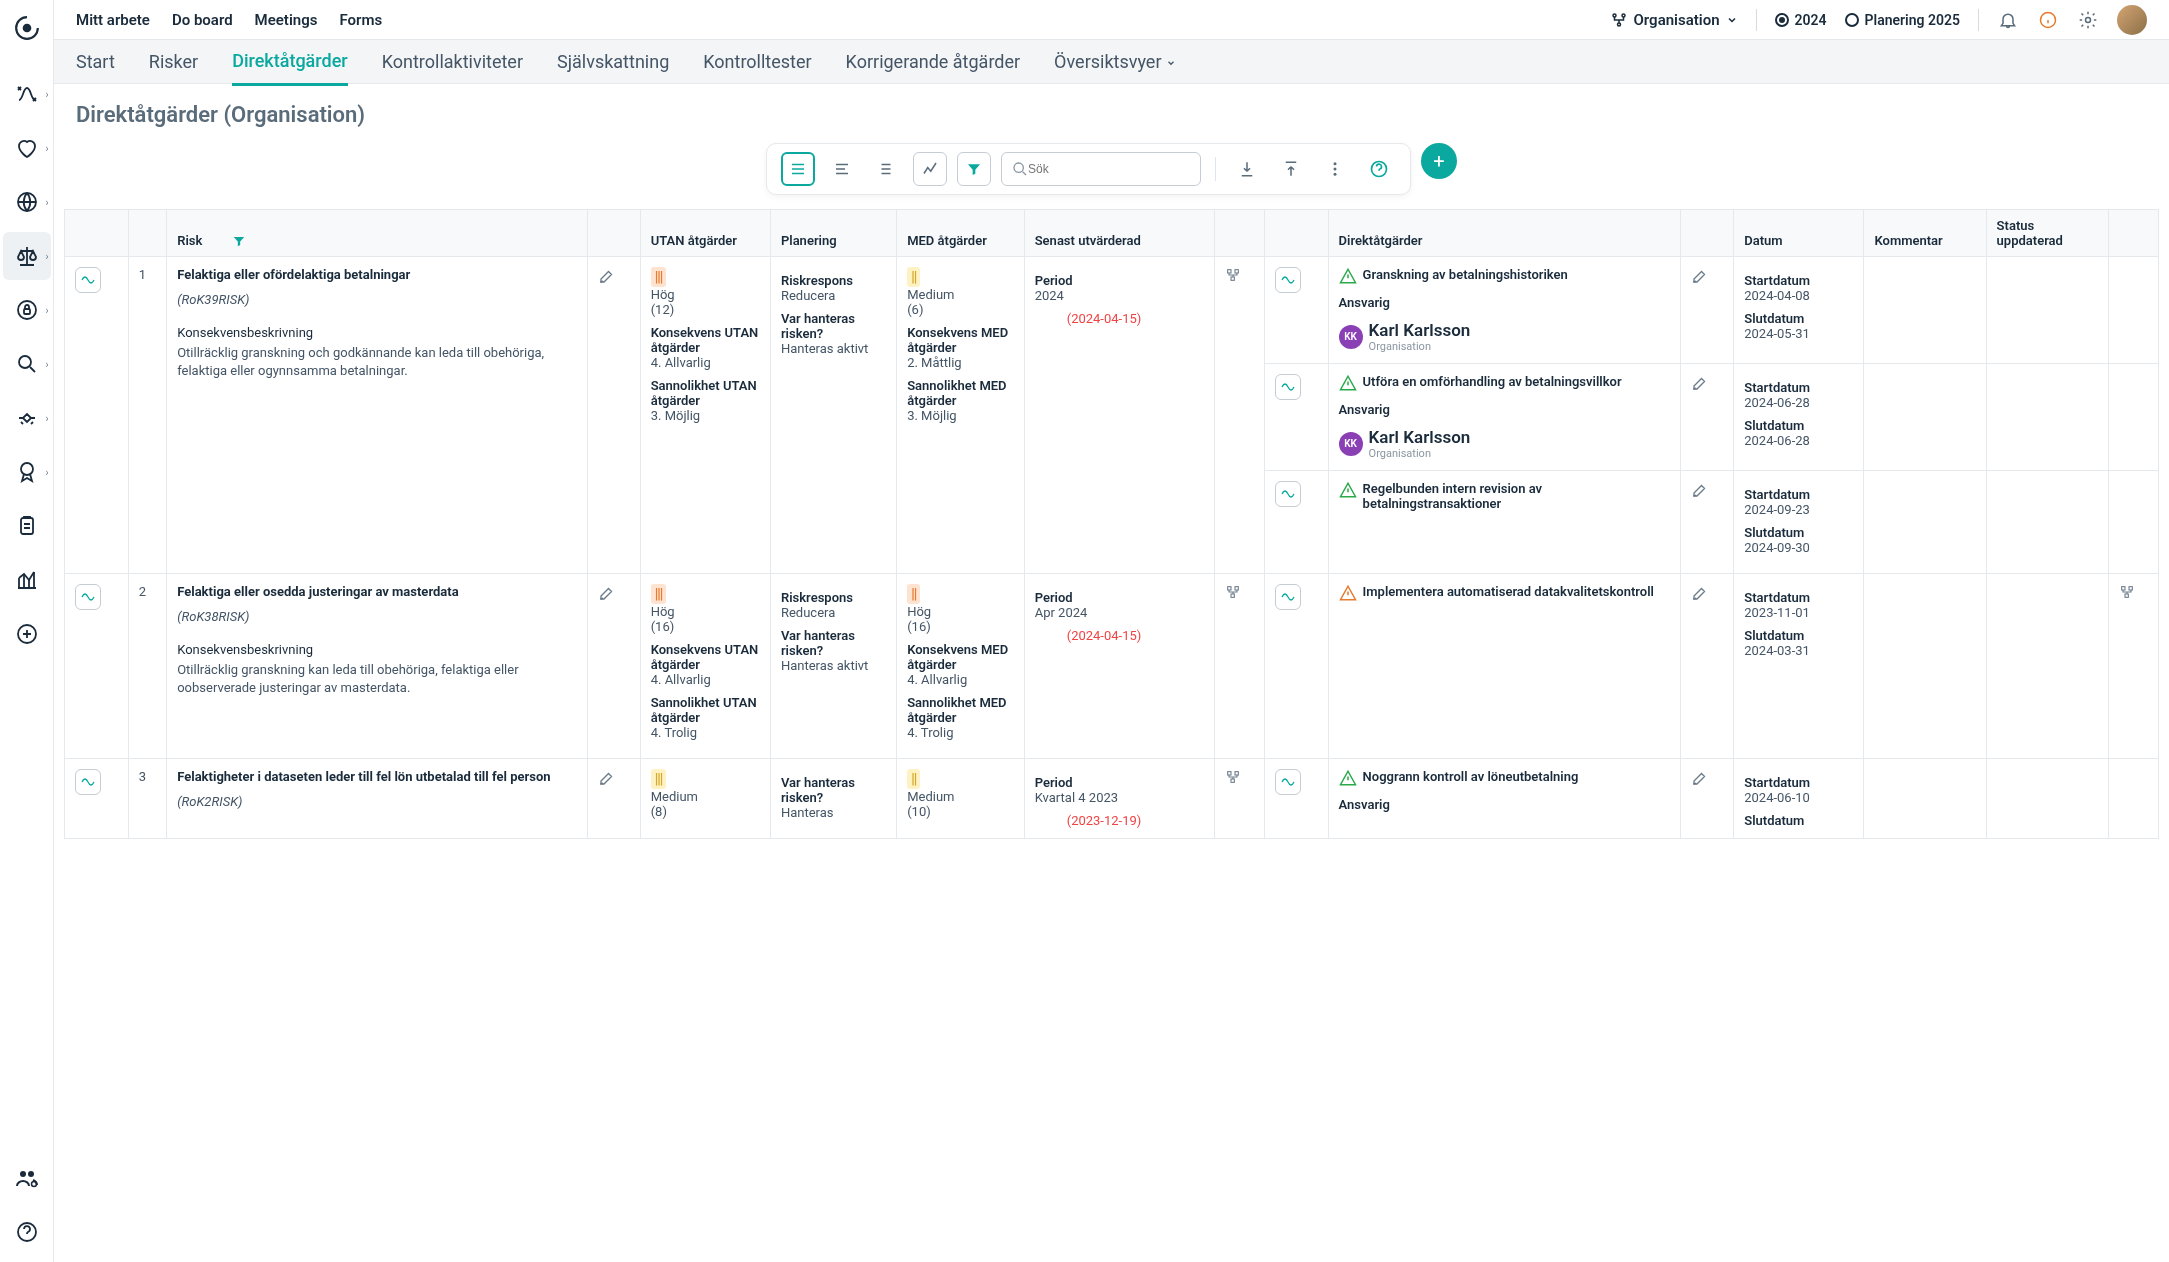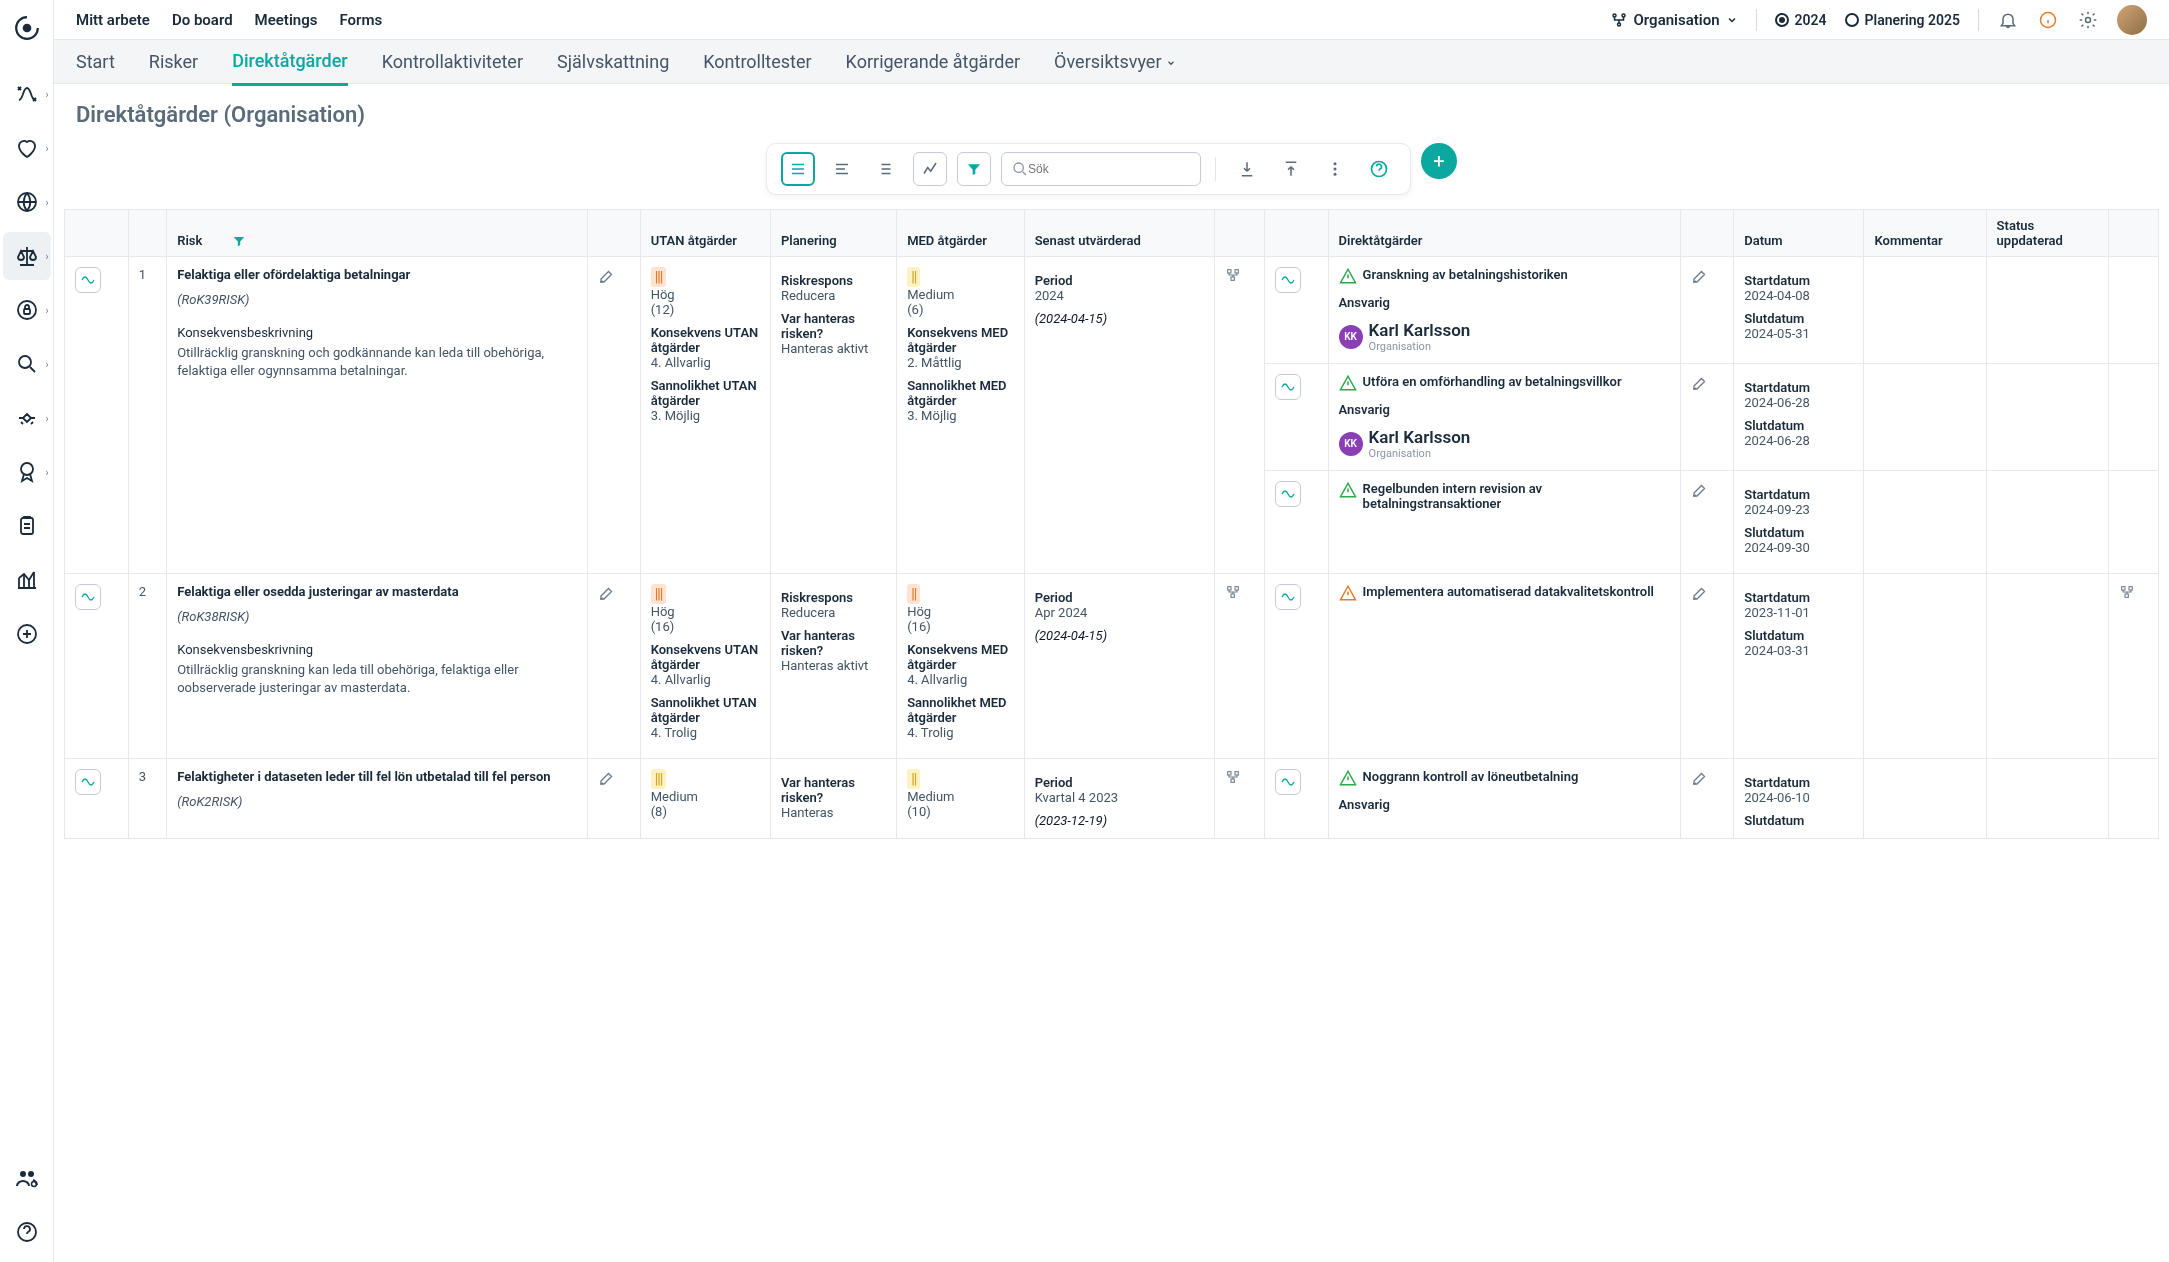--- a/index.html
+++ b/index.html
@@ -45,21 +45,21 @@
 .risk-title { font-weight: 700; margin-bottom: 10px; }
 .risk-code { font-style: italic; color: #445566; margin-bottom: 18px; }
 .risk-sub { font-weight: 400; margin-bottom: 4px; }
 .risk-desc { color: #445566; line-height: 1.4; }
 .row-badge { display: inline-flex; width: 26px; height: 26px; border-radius: 6px; background: #fff; border: 1px solid #c5ccd3; align-items: center; justify-content: center; color: #0aa89e; }
 .lvl-badge { display: inline-block; padding: 2px 4px; border-radius: 3px; font-weight: 700; font-size: 14px; letter-spacing: -1px; }
 .lvl-high { background: #ffe3d1; color: #e67a2e; }
 .lvl-med { background: #fff2c2; color: #d4a72c; }
 .field-label { font-weight: 600; margin-top: 6px; }
 .field-val { color: #445566; margin-bottom: 8px; }
-.period-date { font-style: italic; color: #0f172a; }
+.period-date { color: #ef4444; margin-left: 32px; }
 .action-title { font-weight: 600; }
 .action-icons { display: flex; gap: 6px; align-items: flex-start; margin-bottom: 4px; }
 .warn-icon { width: 18px; height: 18px; }
 .mini-avatar { width: 24px; height: 24px; border-radius: 50%; background: #8b3fb5; color: #fff; font-size: 10px; font-weight: 600; display: inline-flex; align-items: center; justify-content: center; margin-right: 6px; }
 .resp-row { display: flex; align-items: center; margin-top: 10px; }
 .resp-name { font-weight: 600; font-size: 17px; }
 .resp-org { font-size: 11px; color: #8a96a2; }
 .edit-icon { width: 18px; cursor: pointer; color: #6b7b8a; }
 .th-risk { display: flex; align-items: center; gap: 30px; }
 .filter-ico { color: #0aa89e; }

